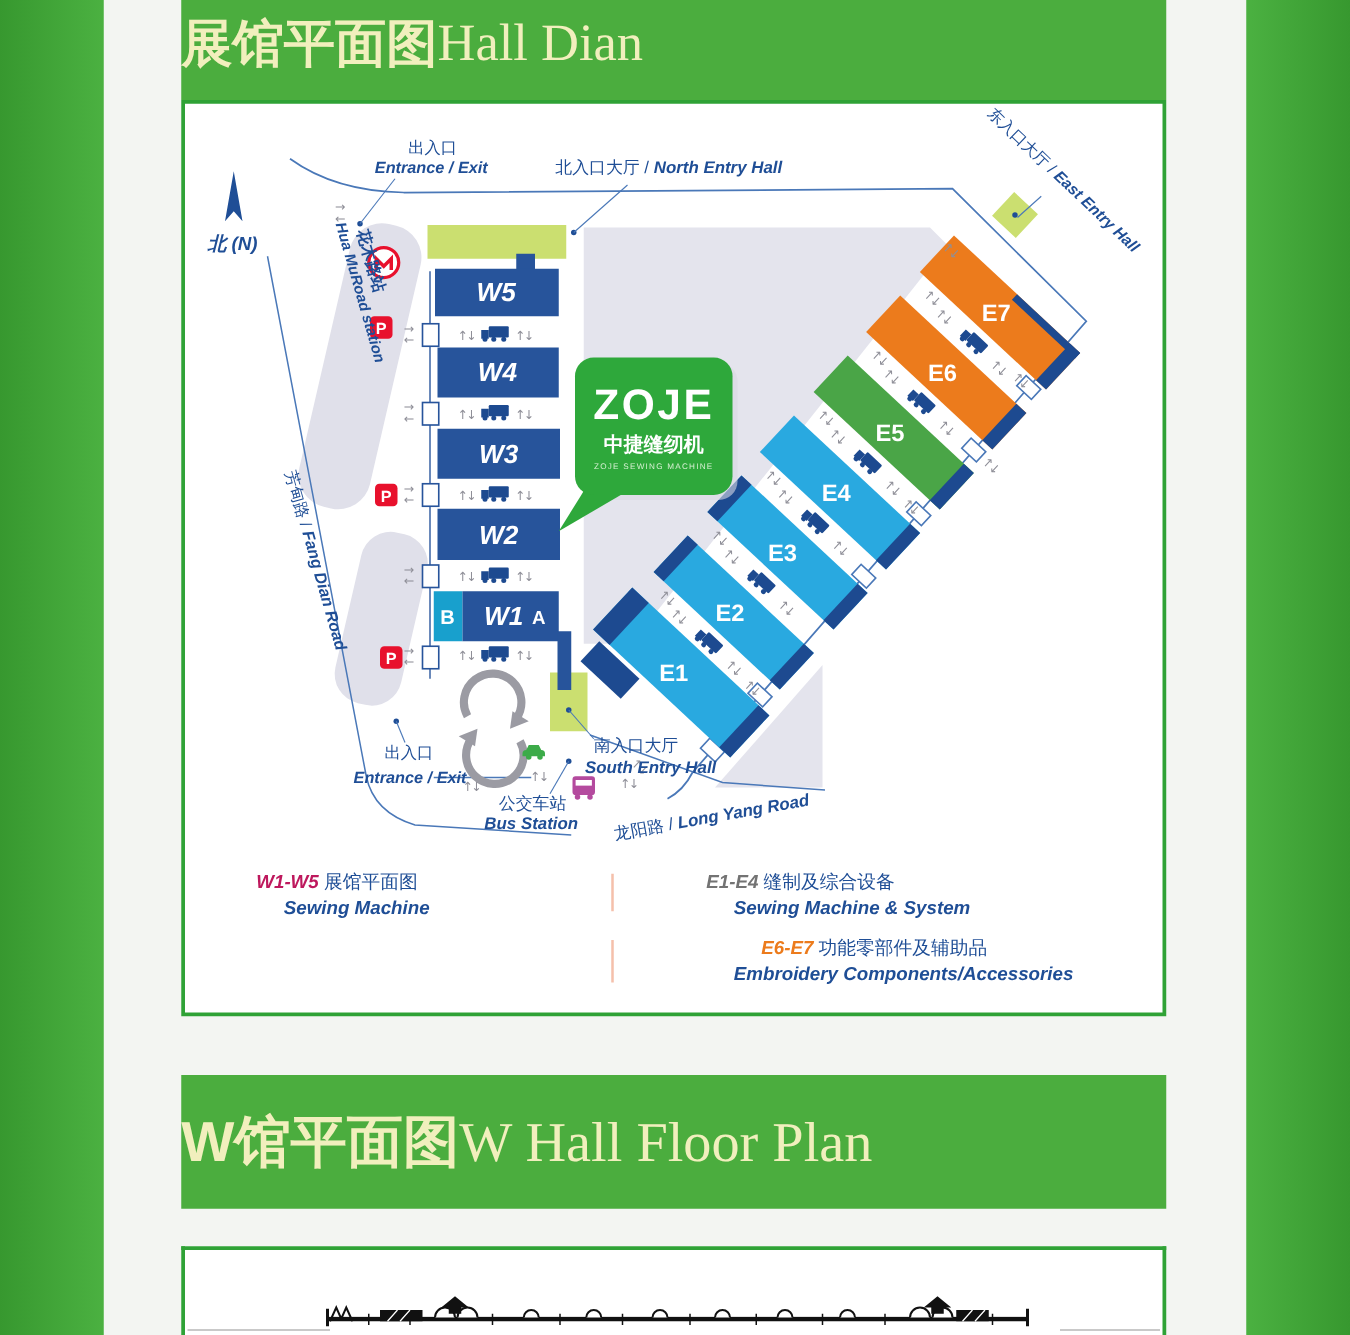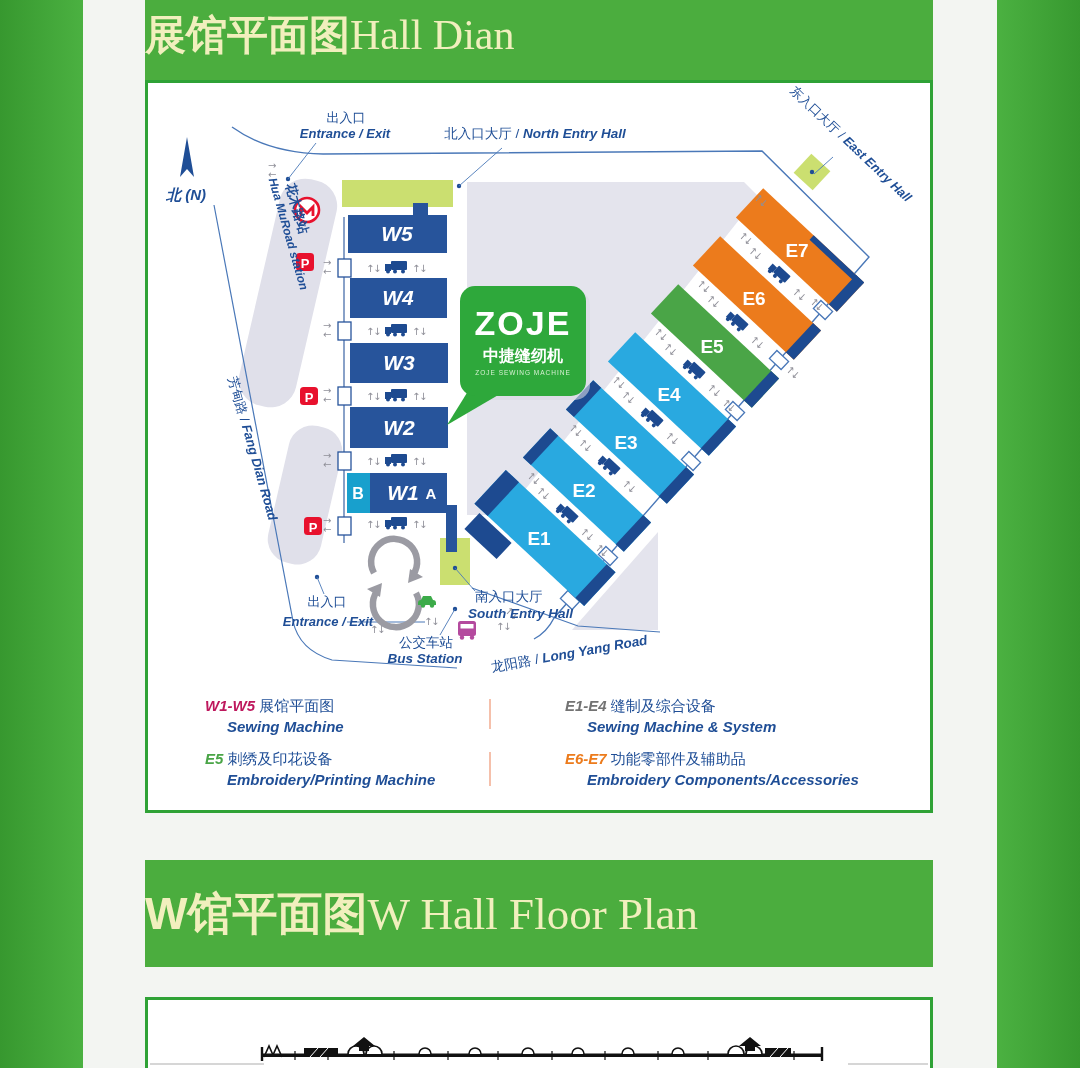--- a/index.html
+++ b/index.html
@@ -31,21 +31,21 @@
   .ld{stroke:#4a78b8;stroke-width:0.9;}
   .dot{fill:#1f4e96;}
   
   .lg{position:absolute;width:330px;line-height:21px;font-size:15px;color:#1f4e96;}
   .lg .code{font-style:italic;font-weight:bold;}
   .lg .en{font-weight:bold;font-style:italic;margin-left:22px;}
   .lg.p1l{left:57px;top:612px;} .lg.p1r{left:417px;top:612px;}
   .lg.p2l{left:57px;top:665px;} .lg.p2r{left:417px;top:665px;}
   .lgdiv{position:absolute;left:341px;width:0;border-left:2px solid #f5c0ab;}
   .lgdiv.d1{top:616px;height:30px;} .lgdiv.d2{top:669px;height:34px;}
-  .cd-w{color:#be185d;} .cd-e14{color:#737373;} .cd-e5{color:#4aa547;} .cd-e67{color:#ec7b1c;}
+  .cd-w{color:#be185d;} .cd-e14{color:#737373;} .cd-e5{color:#4aa547;} .cd-e67{color:#ec7b1c;margin-left:44px;}
 </style>
 </head>
 <body>
 
 <div class="page">
   <div class="edge l"></div>
   <div class="edge r"></div>
 
   <div class="band" id="band1">
     <span class="tzh">展馆平面图</span>
@@ -333,24 +333,20 @@
     </svg>
 
     <div class="lg p1l">
       <span class="code cd-w">W1-W5</span><span> 展馆平面图</span><br>
       <span class="en">Sewing Machine</span>
     </div>
     <div class="lg p1r">
       <span class="code cd-e14">E1-E4</span><span> 缝制及综合设备</span><br>
       <span class="en">Sewing Machine  &amp; System</span>
     </div>
-    <div class="lg p2l">
-      <span class="code cd-e5">E5</span><span> 刺绣及印花设备</span><br>
-      <span class="en">Embroidery/Printing Machine</span>
-    </div>
     <div class="lg p2r">
       <span class="code cd-e67">E6-E7</span><span> 功能零部件及辅助品</span><br>
       <span class="en">Embroidery Components/Accessories</span>
     </div>
     <div class="lgdiv d1"></div>
     <div class="lgdiv d2"></div>
   </div>
 
   <div class="band" id="band2">
     <span class="tzh">W馆平面图</span>

